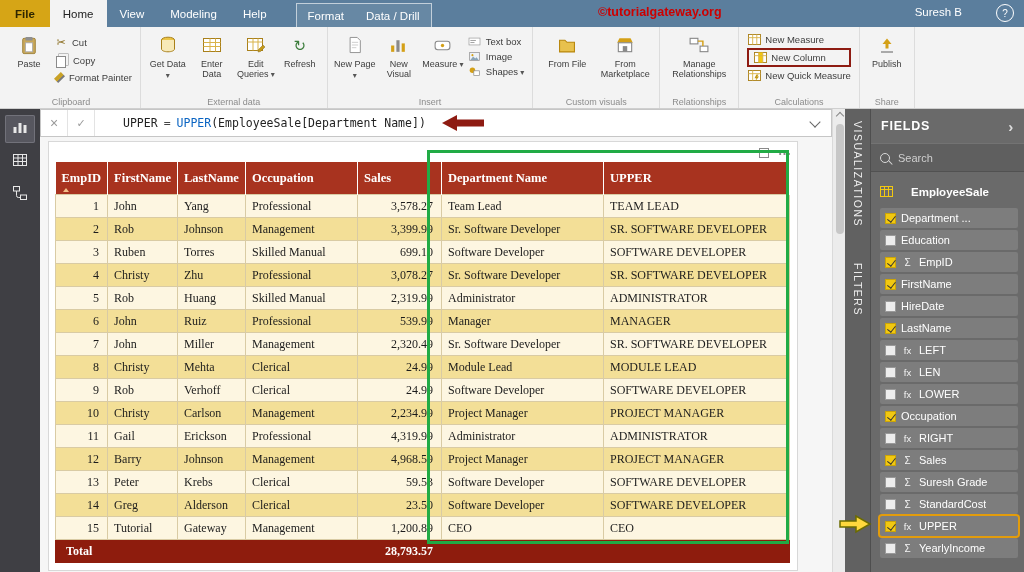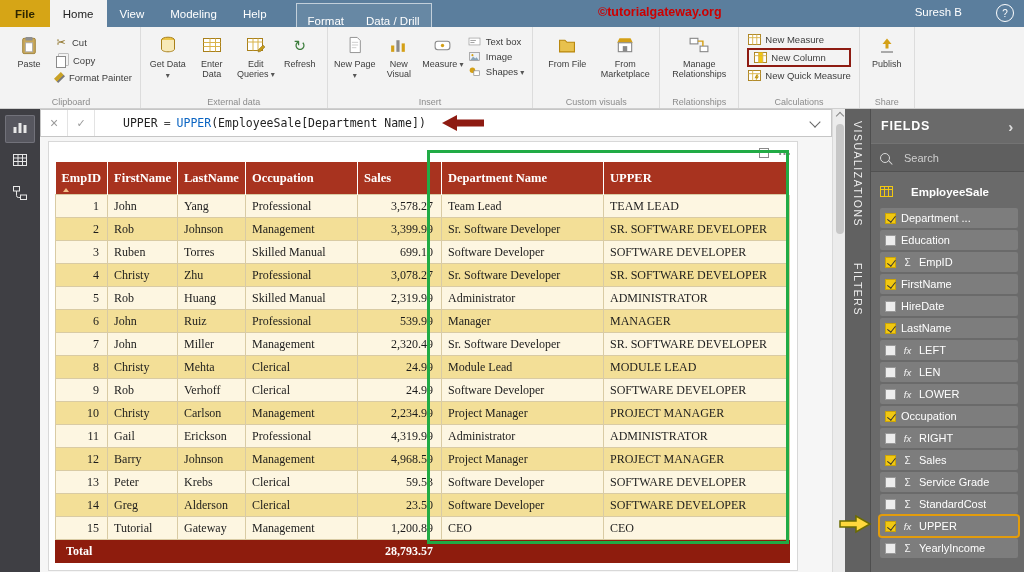--- a/index.html
+++ b/index.html
@@ -6,21 +6,21 @@
   .app{position:relative;width:1024px;height:572px;overflow:hidden;background:#0ea5e9;
        font-family:"Liberation Sans",sans-serif;}
 
   
   .titlebar{height:27px;background:var(--titlebar);display:flex;align-items:stretch;
             color:#fff;font-size:11.5px;position:relative;}
   .tab{display:flex;align-items:center;padding:0 13px;}
   .tab.file{background:var(--file-gold);color:#2e2600;font-weight:bold;padding:0 15px;}
   .tab.active{background:var(--ribbon-bg);color:#222;}
   .ctx{display:flex;margin:3px 0 0 16px;border:1px solid rgba(255,255,255,.6);
-       border-bottom:none;background:rgba(255,255,255,.08);align-items:flex-end;}
+       border-bottom:none;background:rgba(255,255,255,.08);}
   .ctx .tab{padding:0 11px;}
   .watermark{position:absolute;left:598px;top:5px;color:#cc0000;font-weight:bold;font-size:12.5px;}
   .user{position:absolute;right:62px;top:6px;}
   .help{position:absolute;right:10px;top:4px;width:16px;height:16px;border:1.5px solid #fff;
         border-radius:50%;display:flex;align-items:center;justify-content:center;font-size:10px;}
 
   
   .ribbon{height:82px;background:var(--ribbon-bg);border-bottom:1px solid #cfcfcf;
           display:flex;align-items:stretch;padding:0 2px;box-sizing:border-box;}
   .rgroup{position:relative;display:flex;padding:3px 6px 13px 6px;border-right:1px solid #dcdcdc;}
@@ -99,41 +99,41 @@
           border-right:1px solid #4e4e4e;display:flex;flex-direction:column;align-items:center;
           padding-top:12px;gap:36px;box-sizing:border-box;}
   .vtext{writing-mode:vertical-rl;color:#f0f0f0;font-size:10.5px;letter-spacing:1.5px;}
 
   .fields-panel{position:absolute;left:871px;top:109px;width:153px;height:481px;background:var(--panel-bg);
                 display:flex;flex-direction:column;box-sizing:border-box;}
   .fp-header{height:34px;flex:none;display:flex;align-items:center;padding:0 10px;color:#fff;
              font-weight:bold;font-size:12.5px;letter-spacing:.8px;}
   .fp-chev{margin-left:auto;color:#ddd;}
   .fp-chev::after{content:"›";font-size:15px;}
-  .fp-search{height:27px;flex:none;display:flex;align-items:center;gap:12px;padding:0 9px;background:#5f5f5f;
+  .fp-search{height:27px;flex:none;display:flex;align-items:center;gap:6px;padding:0 9px;background:#5f5f5f;
              border-top:1px solid #737373;border-bottom:1px solid #515151;}
   .mag{width:8px;height:8px;border:1.4px solid #d9d9d9;border-radius:50%;position:relative;flex:none;}
   .mag::after{content:"";position:absolute;width:4.5px;height:1.4px;background:#d9d9d9;right:-3.5px;
               bottom:-1.5px;transform:rotate(45deg);}
   .fp-search input{background:transparent;border:none;outline:none;color:#eee;font-size:11px;width:100px;
                    font-family:"Liberation Sans",sans-serif;}
   .fp-search input::placeholder{color:#cfcfcf;}
   .fp-table{height:24px;flex:none;margin-top:8px;display:flex;align-items:center;gap:18px;padding:0 9px;
             color:#fff;font-weight:bold;font-size:11.5px;}
   .field-list{padding:4px 6px 0 9px;display:flex;flex-direction:column;gap:2px;}
   .field-chip{height:20px;flex:none;background:var(--chip-bg);display:flex;align-items:center;gap:5px;
               padding:0 5px;font-size:11px;color:#fff;border-radius:2px;box-sizing:border-box;}
   .field-chip.hl{box-shadow:0 0 0 2px #e29c0c;}
   .cbx{width:11px;height:11px;flex:none;background:#ededed;border:1px solid #9a9a9a;position:relative;
        box-sizing:border-box;}
   .cbx.on{background:var(--accent-yellow);border-color:#caa409;}
   .cbx.on::after{content:"";position:absolute;left:3px;top:0.5px;width:3.5px;height:7px;border:solid #333;
                  border-width:0 1.8px 1.8px 0;transform:rotate(38deg);}
   .fi{flex:none;color:#f5f5f5;font-size:10px;width:13px;text-align:center;}
-  .fi.fx{font-style:italic;font-size:9.5px;}
+  .fi.fx{font-size:9.5px;}
   .flabel{white-space:nowrap;overflow:hidden;text-overflow:ellipsis;}
   .yellow-arrow{position:absolute;left:838px;top:513px;z-index:30;}
 </style>
 </head>
 <body>
 
 <div class="app">
 
   <div class="titlebar">
     <div class="tab file">
@@ -690,21 +690,21 @@
           <span class="flabel">RIGHT</span>
         </div>
         <div class="field-chip">
           <span class="cbx on"></span>
           <span class="fi sigma">Σ</span>
           <span class="flabel">Sales</span>
         </div>
         <div class="field-chip">
           <span class="cbx"></span>
           <span class="fi sigma">Σ</span>
-          <span class="flabel">Service Grade</span>
+          <span class="flabel">Suresh Grade</span>
         </div>
         <div class="field-chip">
           <span class="cbx"></span>
           <span class="fi sigma">Σ</span>
           <span class="flabel">StandardCost</span>
         </div>
         <div class="field-chip hl">
           <span class="cbx on"></span>
           <span class="fi fx">fx</span>
           <span class="flabel">UPPER</span>

